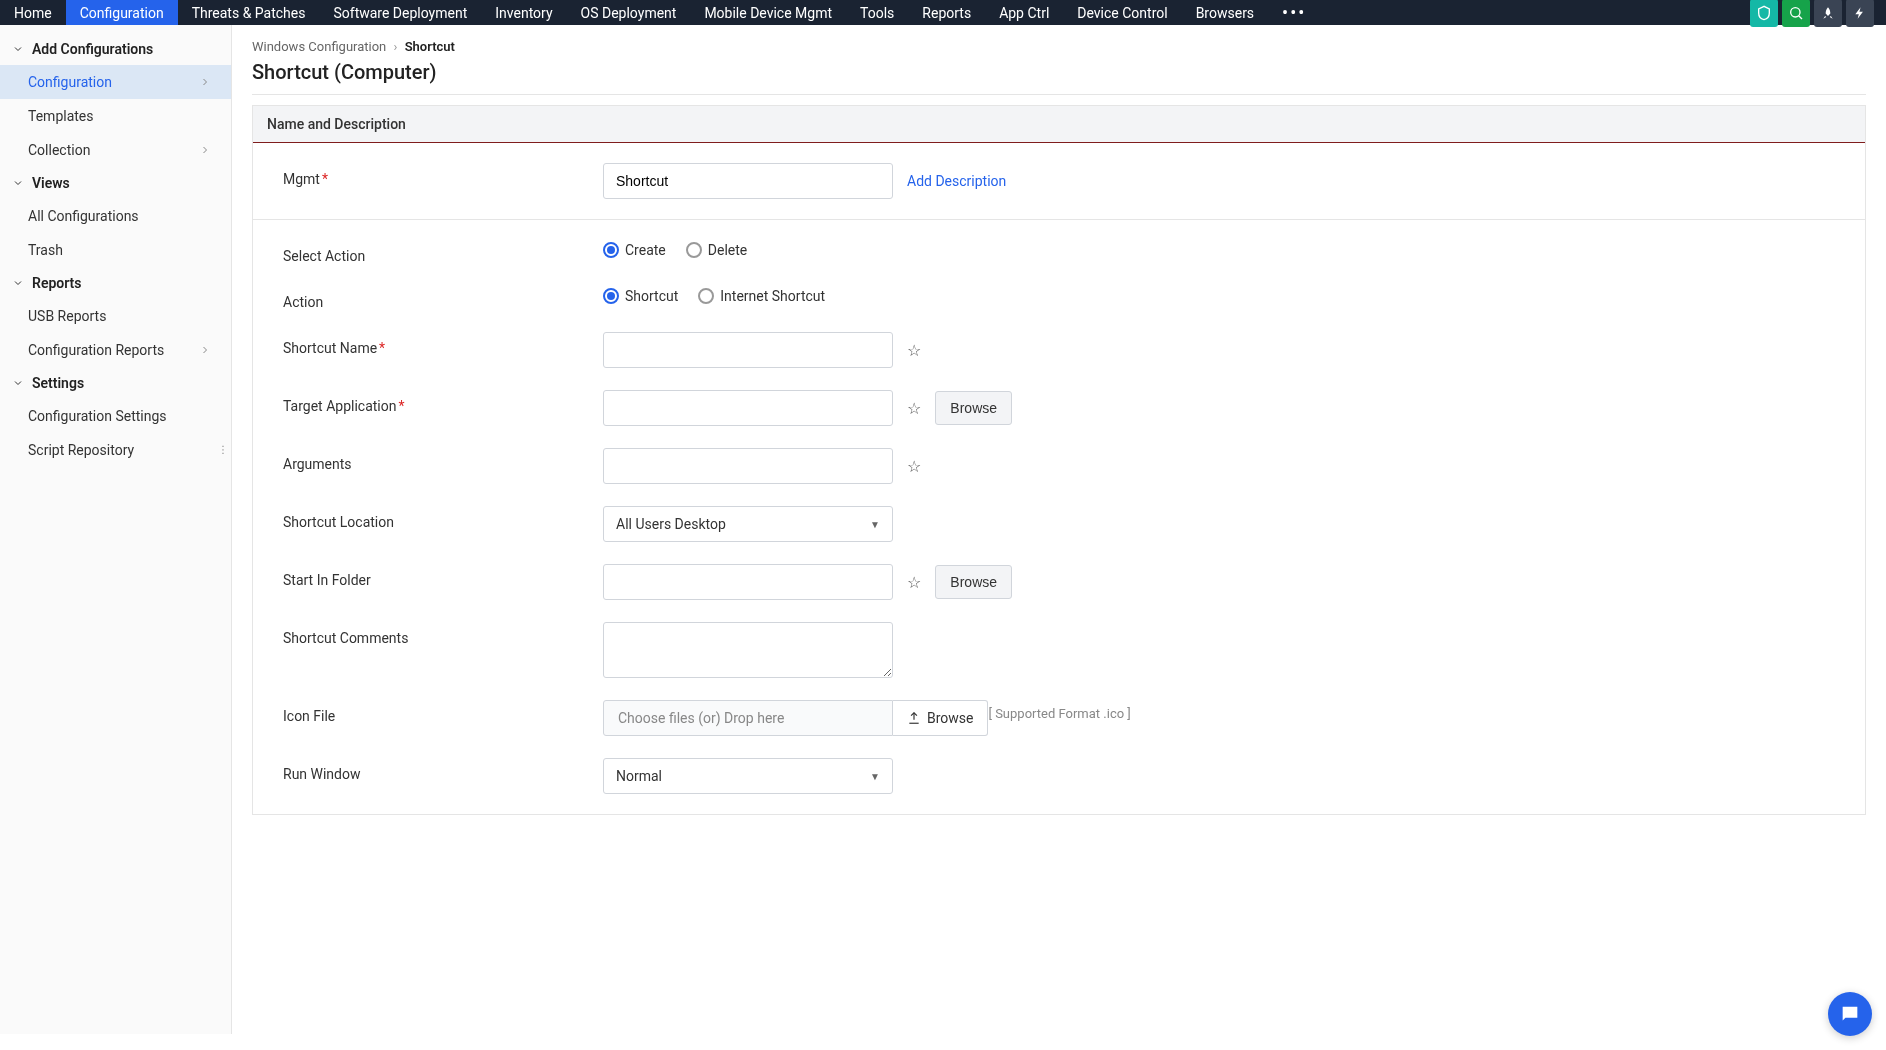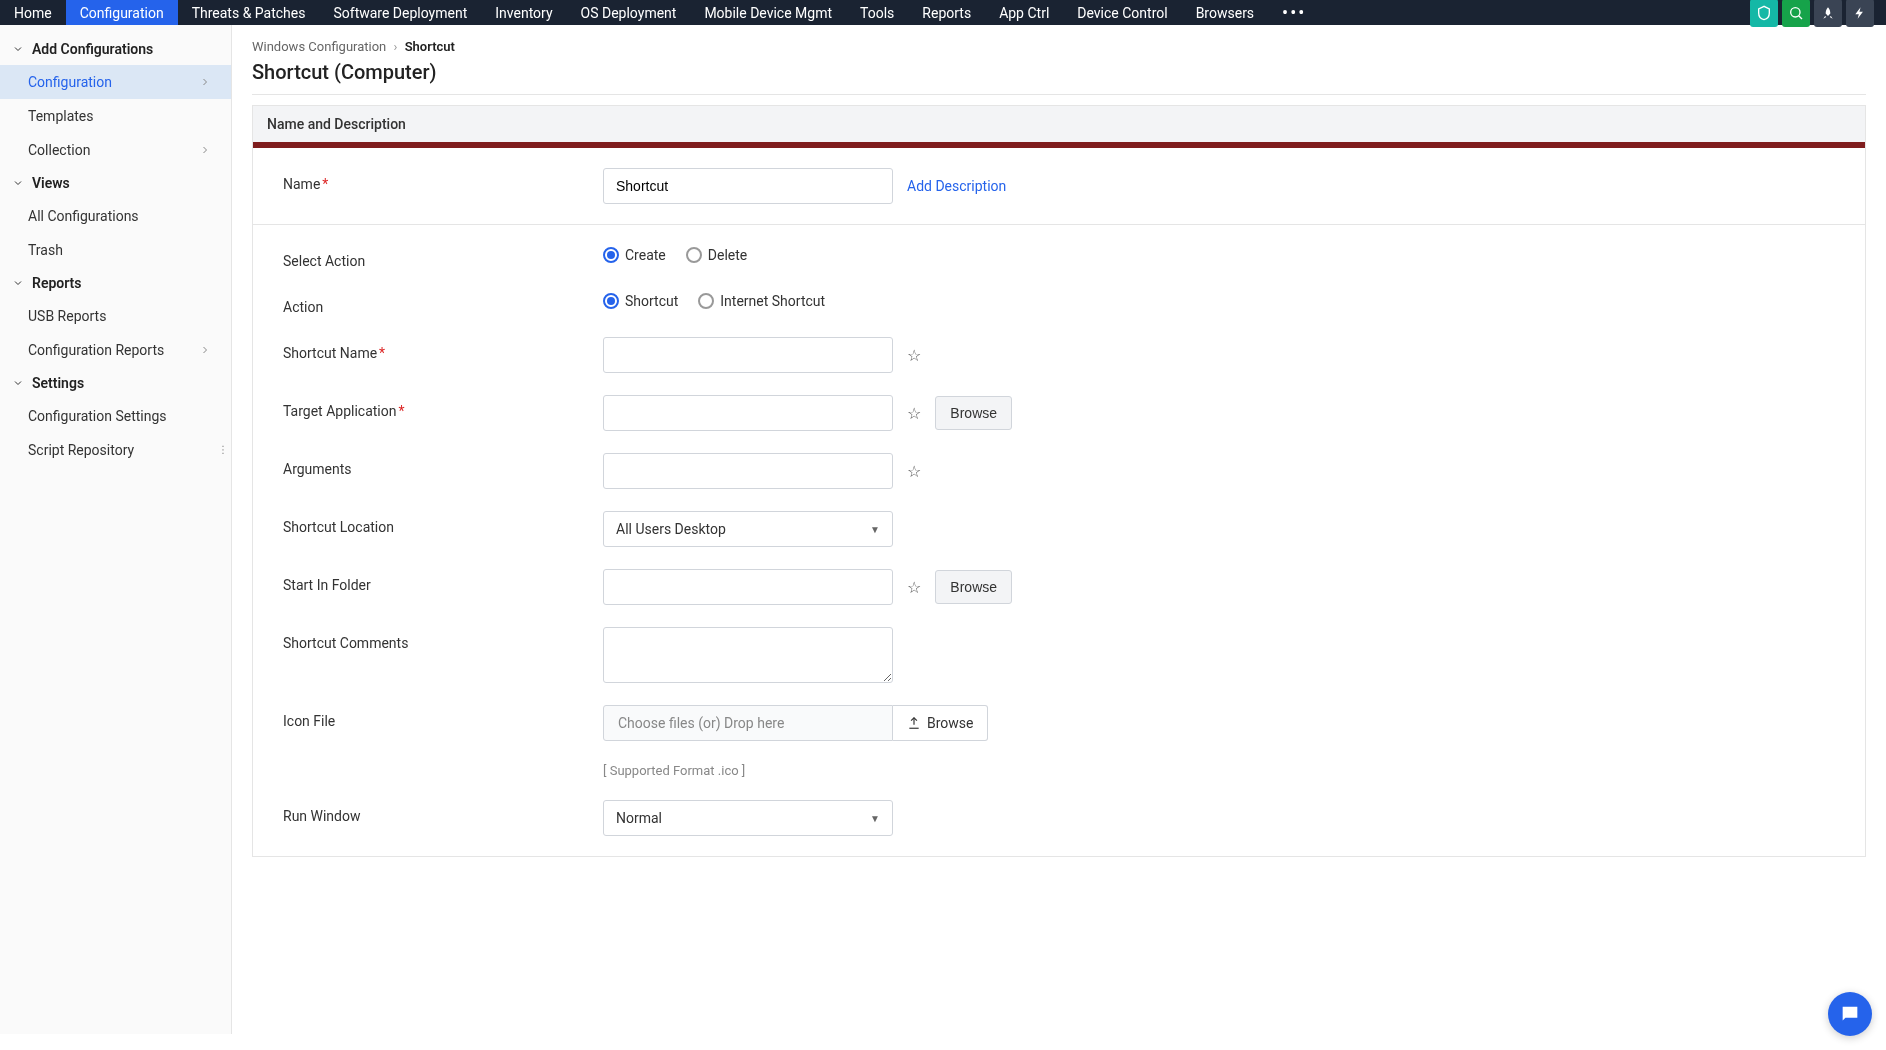--- a/index.html
+++ b/index.html
@@ -32,21 +32,21 @@
 
 
 .main { flex: 1; overflow-y: auto; padding: 14px 20px 40px 20px; position: relative; }
 .breadcrumb { color: #666; font-size: 13px; margin-bottom: 6px; }
 .breadcrumb .sep { margin: 0 4px; color: #999; }
 .breadcrumb .current { color: #222; font-weight: 600; }
 .page-title { font-size: 20px; font-weight: 500; color: #222; padding-bottom: 10px; border-bottom: 1px solid #e5e5e5; margin-bottom: 10px; }
 
 .panel { border: 1px solid #e5e5e5; margin-bottom: 0; }
 .panel + .panel { border-top: none; }
-.panel-header { background: #f3f4f6; padding: 10px 14px; font-weight: 500; color: #333; border-bottom: 6px solid #7f1d1d; }
+.panel-header { background: #f3f4f6; padding: 10px 14px; font-weight: 500; color: #333; border-bottom: 1px solid #7f1d1d; }
 .panel-body { padding: 20px 30px; }
 
 .form-row { display: flex; align-items: flex-start; margin-bottom: 22px; }
 .form-row:last-child { margin-bottom: 0; }
 .form-label { width: 320px; padding-top: 8px; color: #333; font-size: 14px; }
 .form-label .req { color: #dc2626; margin-left: 2px; }
 .form-control { flex: 1; display: flex; align-items: center; gap: 14px; }
 
 input[type=text], .text-input { width: 290px; height: 36px; border: 1px solid #d1d5db; border-radius: 3px; padding: 0 12px; font-size: 14px; }
 textarea { width: 290px; height: 56px; border: 1px solid #d1d5db; border-radius: 3px; padding: 8px 12px; font-size: 14px; resize: both; }
@@ -204,21 +204,21 @@
       <span class="sep">›</span>
       <span class="current">Shortcut</span>
     </div>
     <div class="page-title">Shortcut (Computer)</div>
 
     <div class="panel">
       <div class="panel-header">Name and Description</div>
       <div class="panel-body">
         <div class="form-row">
           <div class="form-label">
-            <span>Name</span><span class="req">*</span>
+            <span>Mgmt</span><span class="req">*</span>
           </div>
           <div class="form-control">
             <input type="text" class="text-input" value="Shortcut" style="">
             <span class="link-btn">Add Description</span>
           </div>
         </div>
       </div>
     </div>
 
     <div class="panel">
@@ -306,21 +306,21 @@
 
         <div class="form-row">
           <div class="form-label">Shortcut Comments</div>
           <div class="form-control">
             <textarea style=""></textarea>
           </div>
         </div>
 
         <div class="form-row">
           <div class="form-label">Icon File</div>
-          <div class="form-control" style="flex-direction:column; align-items:flex-start; gap:16px;">
+          <div class="form-control" style="flex-direction:row; align-items:flex-start; gap:0;">
             <div class="file-row">
               <div class="file-drop">Choose files (or) Drop here</div>
               <div class="file-browse">
                 <svg width="14" height="14" viewBox="0 0 24 24" fill="none" stroke="#333" stroke-width="2">
                     <path d="M12 3v12"></path>
                     <path d="M7 8l5-5 5 5"></path>
                     <path d="M4 21h16"></path>
                   </svg>
                 <span>Browse</span>
               </div>

